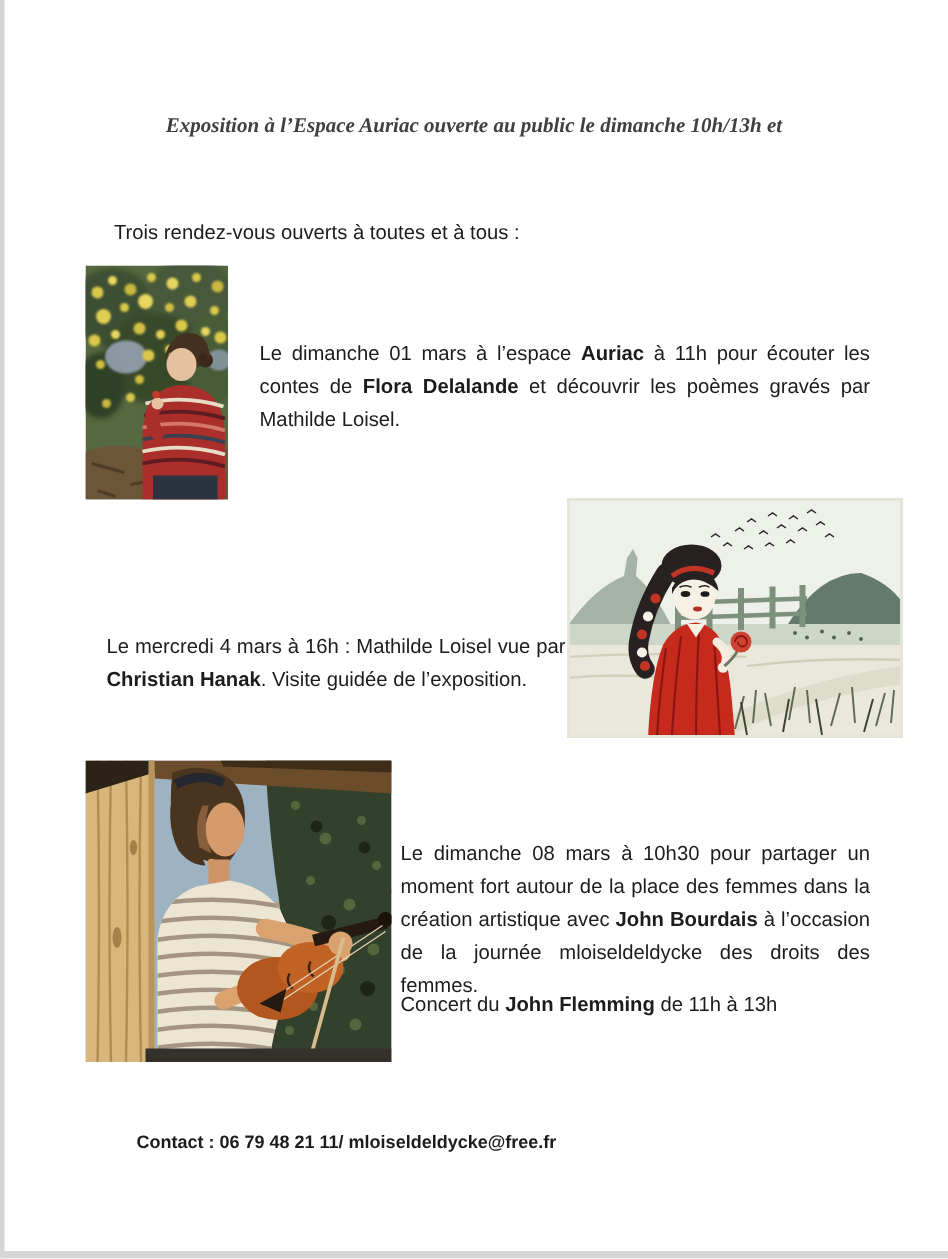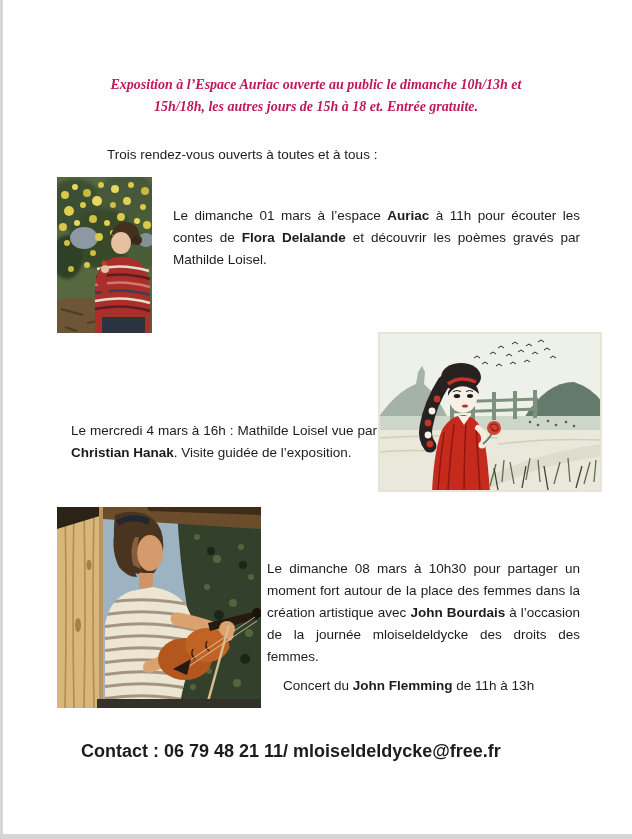--- a/index.html
+++ b/index.html
@@ -13,61 +13,60 @@
   }
   .page{position:absolute;inset:0;background:#ffffff;}
   .edge-left{position:absolute;left:0;top:0;width:3px;height:839px;background:#d6d6d6;}
   .edge-bottom{position:absolute;left:0;top:834px;width:632px;height:5px;background:#d6d6d6;}
 
   .title{
     position:absolute;top:74px;left:0;width:632px;
     text-align:center;
     font-family:"Liberation Serif",serif;
     font-weight:bold;font-style:italic;
-    font-size:14px;line-height:22px;color:#be185d;
+    font-size:14px;line-height:22px;color:#404040;
     white-space:nowrap;
   }
   .intro{
     position:absolute;top:144px;left:76px;
-    font-size:13.5px;line-height:22px;white-space:nowrap;margin-left:31px;
+    font-size:13.5px;line-height:22px;white-space:nowrap;
   }
   .para{
     position:absolute;margin:0;
     font-size:13.5px;line-height:22px;
     text-align:justify;
   }
-  .p1{top:205px;left:173px;width:407px;}
+  .p1{top:225px;left:173px;width:407px;}
   .p2{top:420px;left:71px;width:306px;}
   .p3{top:558px;left:267px;width:313px;}
   .concert{
-    position:absolute;top:659px;left:267px;margin:16px;
+    position:absolute;top:659px;left:267px;margin:0;
     font-size:13.5px;line-height:22px;white-space:nowrap;
   }
   .contact{
-    position:absolute;top:736px;left:77px;margin:4px;
-    font-size:18px;line-height:22px;font-weight:bold;white-space:nowrap;
+    position:absolute;top:736px;left:77px;margin:14px;
+    font-size:12px;line-height:22px;font-weight:bold;white-space:nowrap;
   }
   .b{font-weight:bold;}
 
   figure{margin:0;position:absolute;}
   .img1{left:57px;top:177px;width:95px;height:156px;}
   .img2{left:378px;top:332px;width:224px;height:160px;}
   .img3{left:57px;top:507px;width:204px;height:201px;}
   figure svg{display:block;}
 </style>
 </head>
 <body>
 
 <div class="page">
   <div class="edge-left"></div>
   <div class="edge-bottom"></div>
 
   <div class="title">
     <div>Exposition à l’Espace Auriac ouverte au public le dimanche 10h/13h et</div>
-    <div>15h/18h, les autres jours de 15h à 18 et. Entrée gratuite.</div>
   </div>
 
   <div class="intro">Trois rendez-vous ouverts à toutes et à tous :</div>
 
   <figure class="img1" aria-label="Photo : femme en pull rouge à motifs devant un mimosa en fleurs">
     <svg width="95" height="156" viewBox="0 0 95 156">
       <defs>
         <filter id="bl1" x="-20%" y="-20%" width="140%" height="140%">
             <feGaussianBlur stdDeviation="1.6"></feGaussianBlur>
           </filter>

